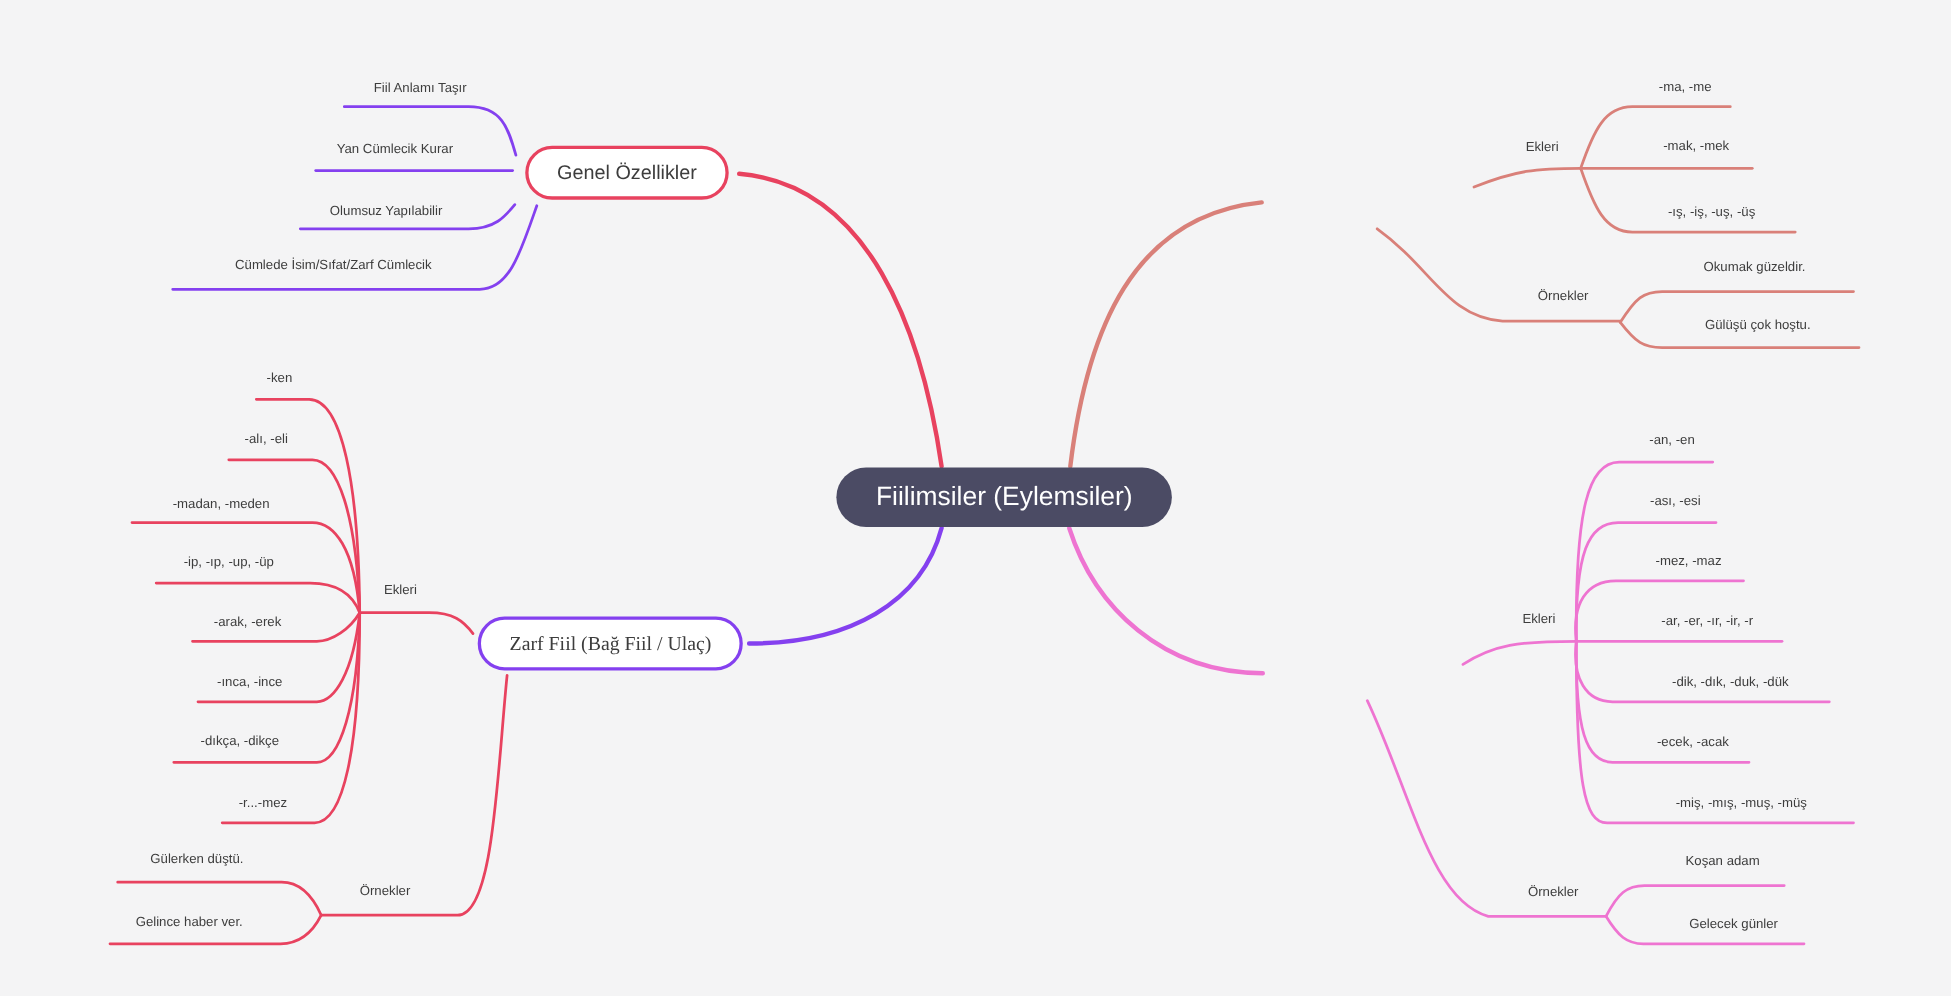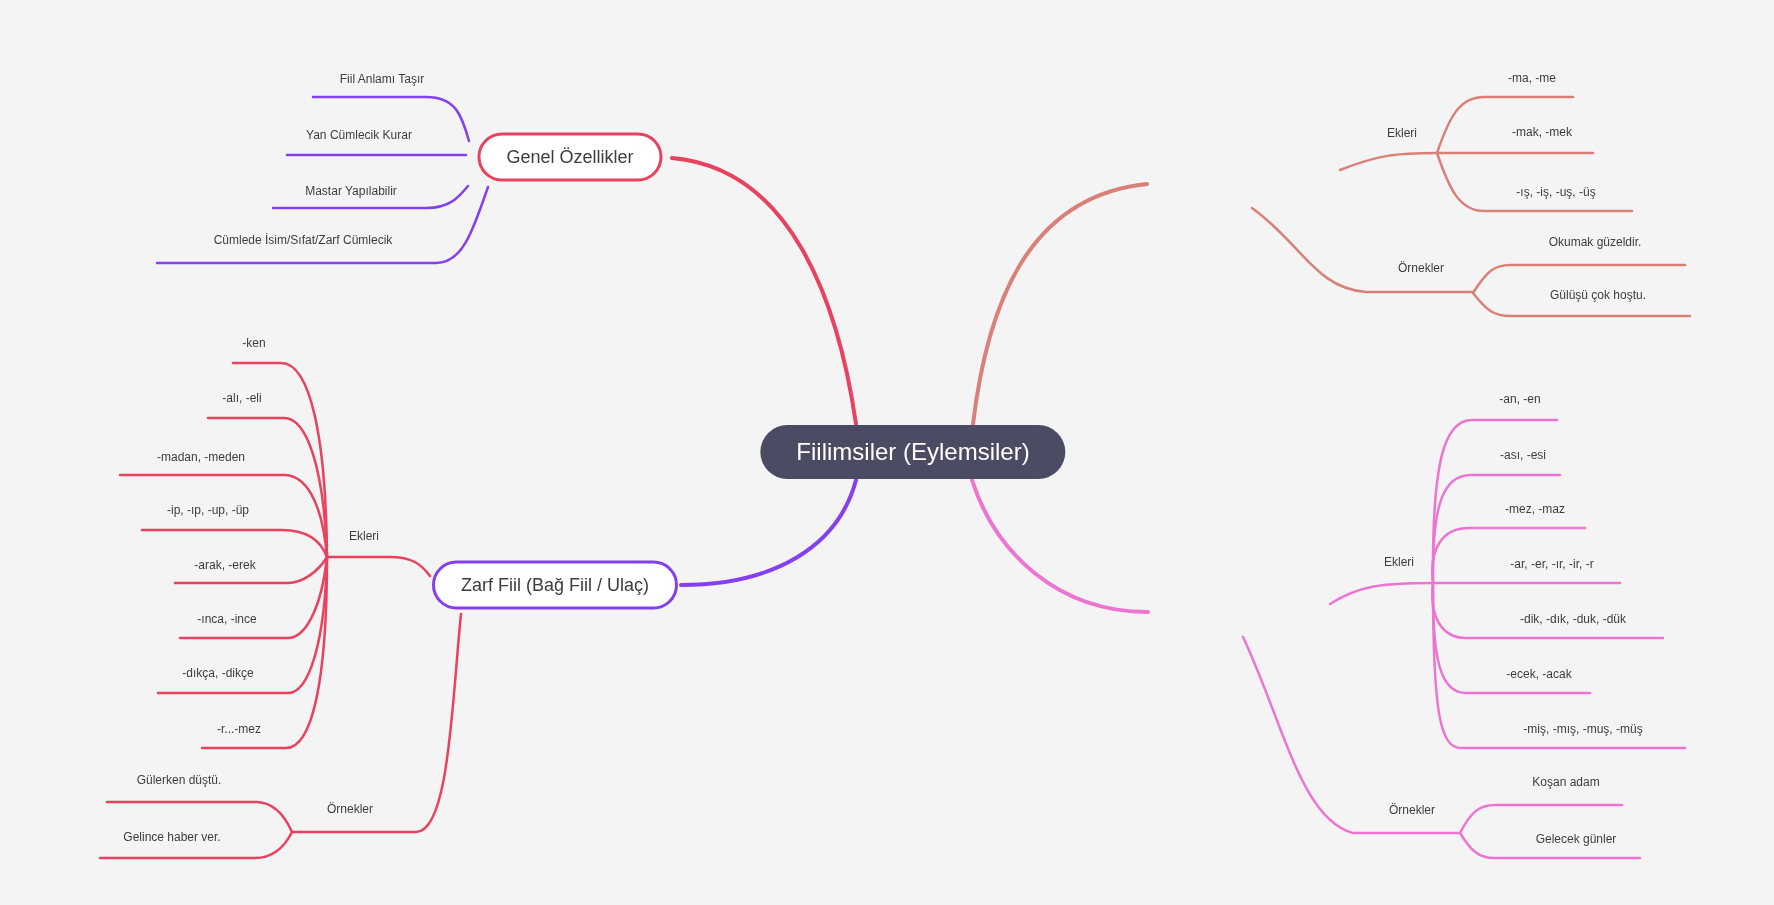--- a/index.html
+++ b/index.html
@@ -42,21 +42,21 @@
     transform:translate(-50%,-50%);
     background:#ffffff;
     border:3px solid #ec4899;
     border-radius:26px;
     padding:11px 26px;
     font-size:18px;
     color:var(--text);
     white-space:nowrap;
   }
   .border-red{border-color:var(--red);}
-  .border-purple{border-color:var(--purple);}
+  .border-purple{border-color:var(--purple);font-family:Liberation Serif, serif;}
   .border-salmon{border-color:var(--salmon);}
   .border-pink{border-color:var(--pink);}
   .center-node{
     position:absolute;
     transform:translate(-50%,-50%);
     background:var(--center-fill);
     color:var(--center-text);
     border-radius:29px;
     padding:13px 36px;
     font-size:24px;
@@ -114,21 +114,21 @@
     <path class="stroke-pink sw25" d="M1460,833 C1471,851 1479,858 1494,858 H1640"></path>
   </svg>
 
   <div class="center-node" style="left:913px;top:452px">Fiilimsiler (Eylemsiler)</div>
 
   <div class="node border-red" style="left:570px;top:157px">Genel Özellikler</div>
   <div class="node border-purple" style="left:555px;top:585px">Zarf Fiil (Bağ Fiil / Ulaç)</div>
 
   <div class="leaf" style="left:382px;top:80px">Fiil Anlamı Taşır</div>
   <div class="leaf" style="left:359px;top:136px">Yan Cümlecik Kurar</div>
-  <div class="leaf" style="left:351px;top:192px">Mastar Yapılabilir</div>
+  <div class="leaf" style="left:351px;top:192px">Olumsuz Yapılabilir</div>
   <div class="leaf" style="left:303px;top:241px">Cümlede İsim/Sıfat/Zarf Cümlecik</div>
 
   <div class="sublabel" style="left:1402px;top:134px">Ekleri</div>
   <div class="leaf" style="left:1532px;top:79px">-ma, -me</div>
   <div class="leaf" style="left:1542px;top:133px">-mak, -mek</div>
   <div class="leaf" style="left:1556px;top:193px">-ış, -iş, -uş, -üş</div>
 
   <div class="sublabel" style="left:1421px;top:269px">Örnekler</div>
   <div class="leaf" style="left:1595px;top:243px">Okumak güzeldir.</div>
   <div class="leaf" style="left:1598px;top:296px">Gülüşü çok hoştu.</div>

